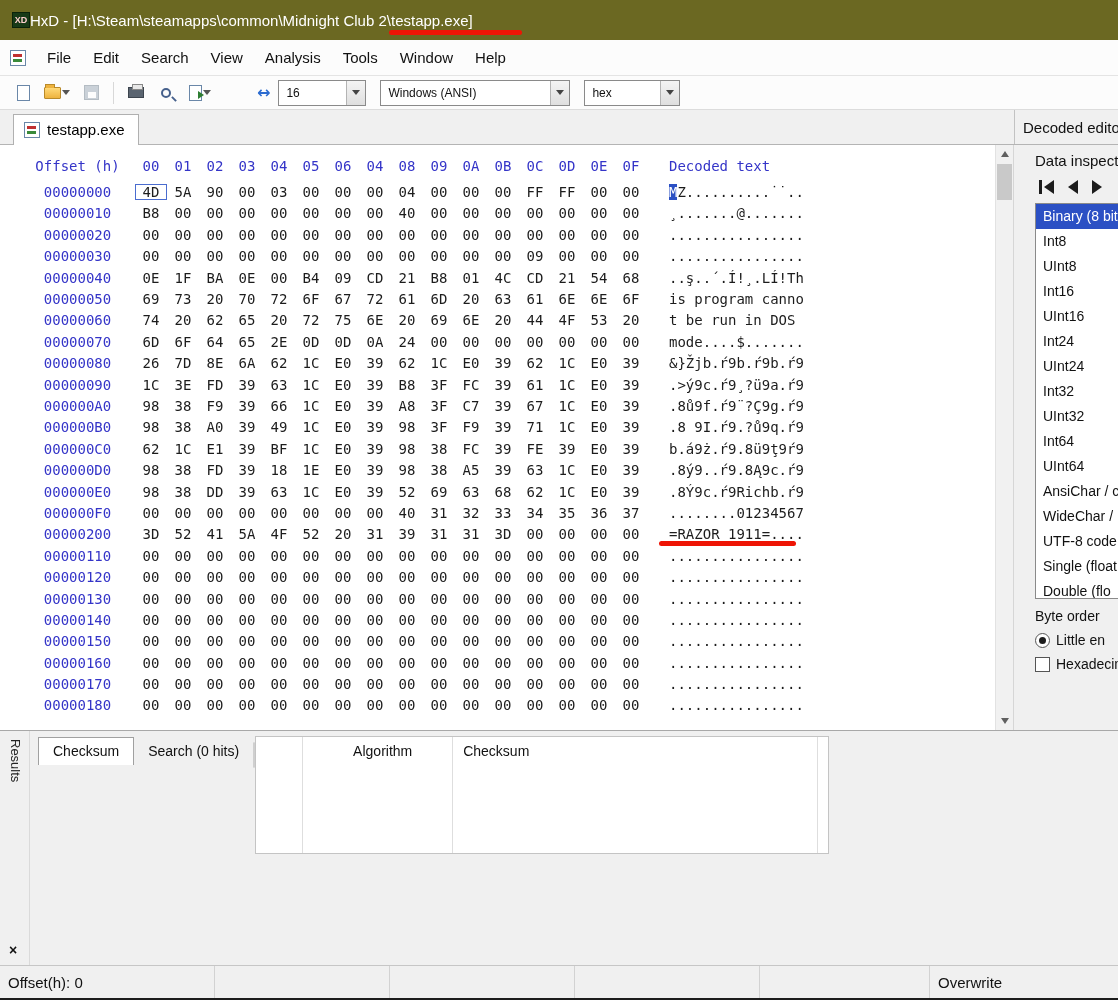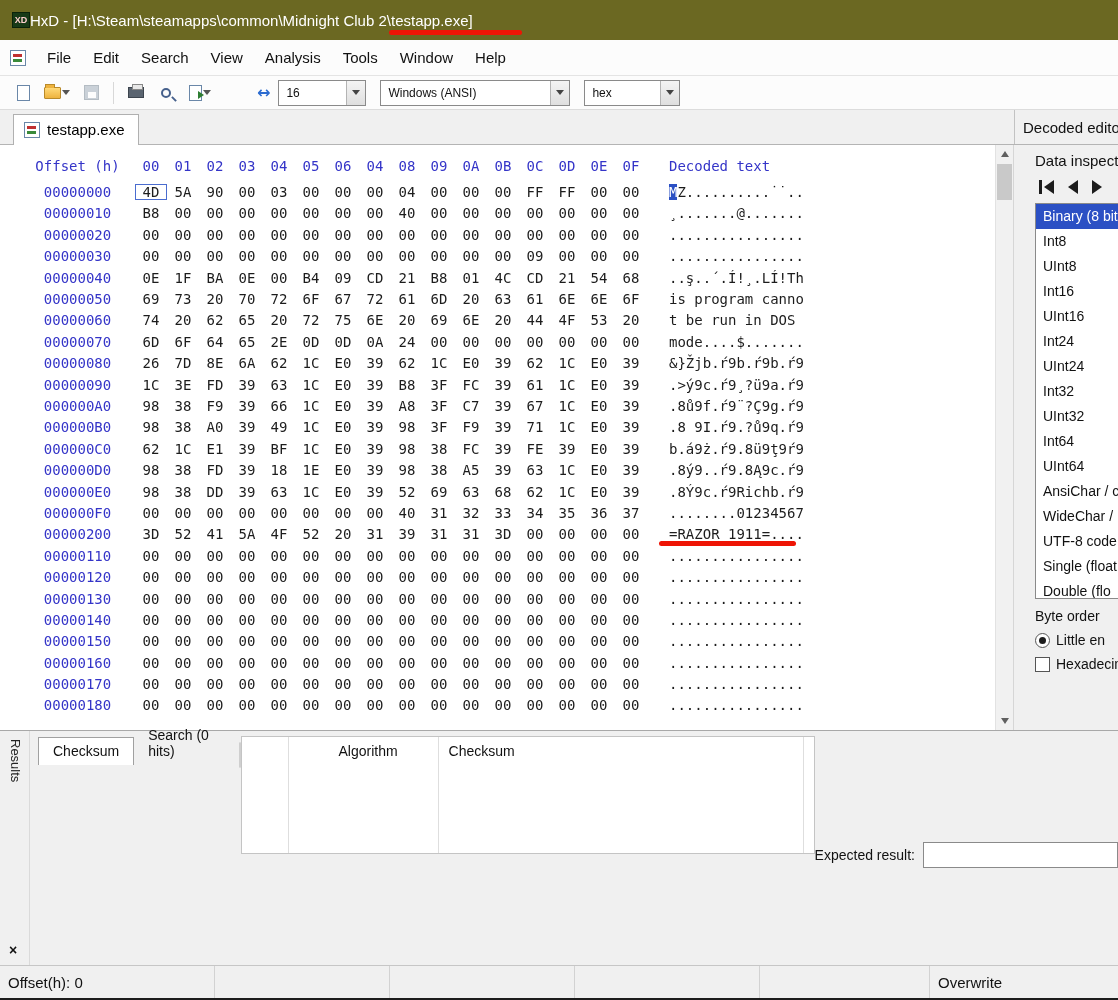--- a/index.html
+++ b/index.html
@@ -831,24 +831,20 @@
           <div class="btab active">Checksum</div>
           <div class="btab">Search (0 hits)</div>
         </div>
       <div class="gray-bar"></div>
       <div class="cs-table">
         <div class="cs-col c0"></div>
         <div class="cs-col c1">Algorithm</div>
         <div class="cs-col c2">Checksum</div>
         <div class="cs-col c4"></div>
       </div>
-      <div class="expected-row">
-        <label>Expected result:</label>
-        <input type="text" value="" style="">
-      </div>
     </div>
   </div>
 
   <div class="statusbar">
     <div class="sb-seg s0">Offset(h): 0</div>
     <div class="sb-seg s1"></div>
     <div class="sb-seg s2"></div>
     <div class="sb-seg s3"></div>
     <div class="sb-seg s4"></div>
     <div class="sb-seg s5">Overwrite</div>

